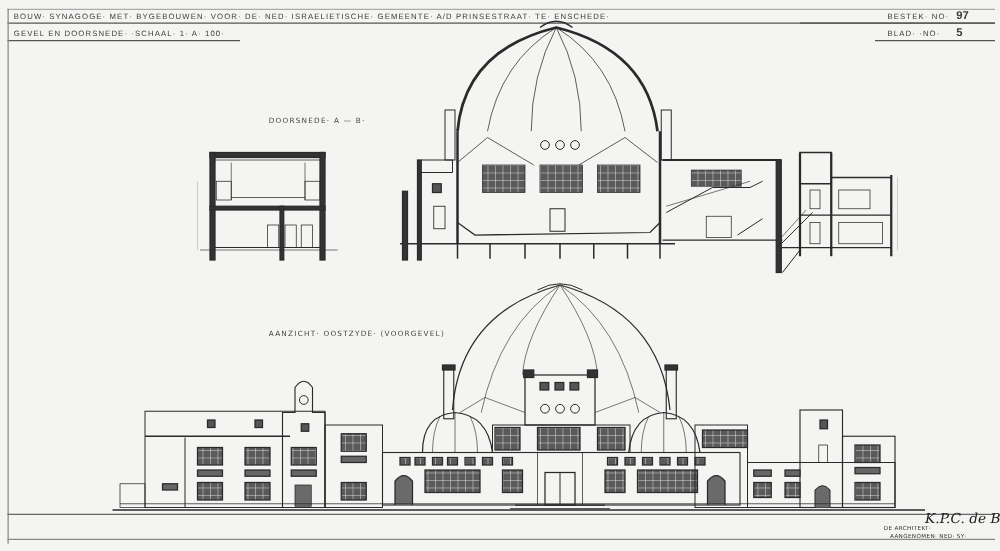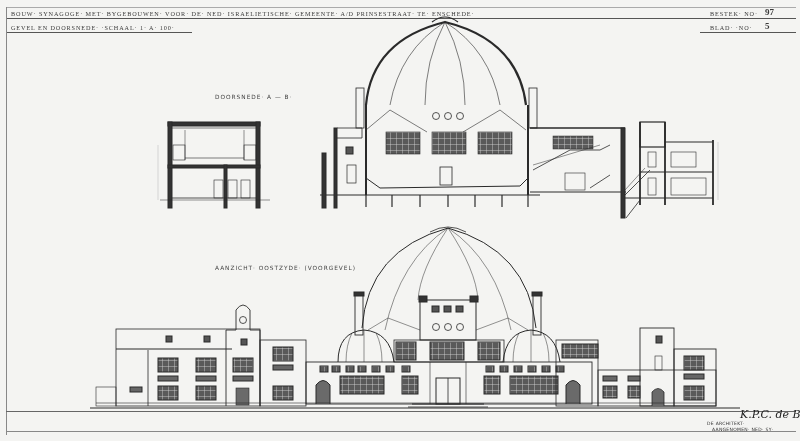--- a/index.html
+++ b/index.html
@@ -8,21 +8,21 @@
     background: #f4f4f2;
     font-family: "DejaVu Sans", sans-serif;
     color: #2a2a2a;
     position: relative;
   }
   .sheet { position: absolute; left: 0; top: 0; width: 800px; height: 441px; }
   .frame-line { position: absolute; background: #555; }
   .title-text {
     position: absolute; font-size: 6.2px; letter-spacing: 0.9px;
     color: #3a3a3a; white-space: nowrap; text-transform: uppercase;
-    font-family: Liberation Serif, serif;
+    font-family: Liberation Sans, sans-serif;
   }
   .title-text.big { font-size: 9px; font-weight: bold; letter-spacing: 0; }
   .label { position: absolute; font-size: 5.8px; letter-spacing: 1px; color: #444; white-space: nowrap; text-transform: uppercase; }
   .sig { position: absolute; font-size: 4.5px; color: #333; white-space: nowrap; text-transform: uppercase; letter-spacing: 0.3px; }
   .signature { position: absolute; font-family: "DejaVu Serif", serif; font-style: italic; font-size: 11px; color: #222; white-space: nowrap; }
   svg { position: absolute; left: 0; top: 0; }
 </style>
 </head>
 <body>
 

